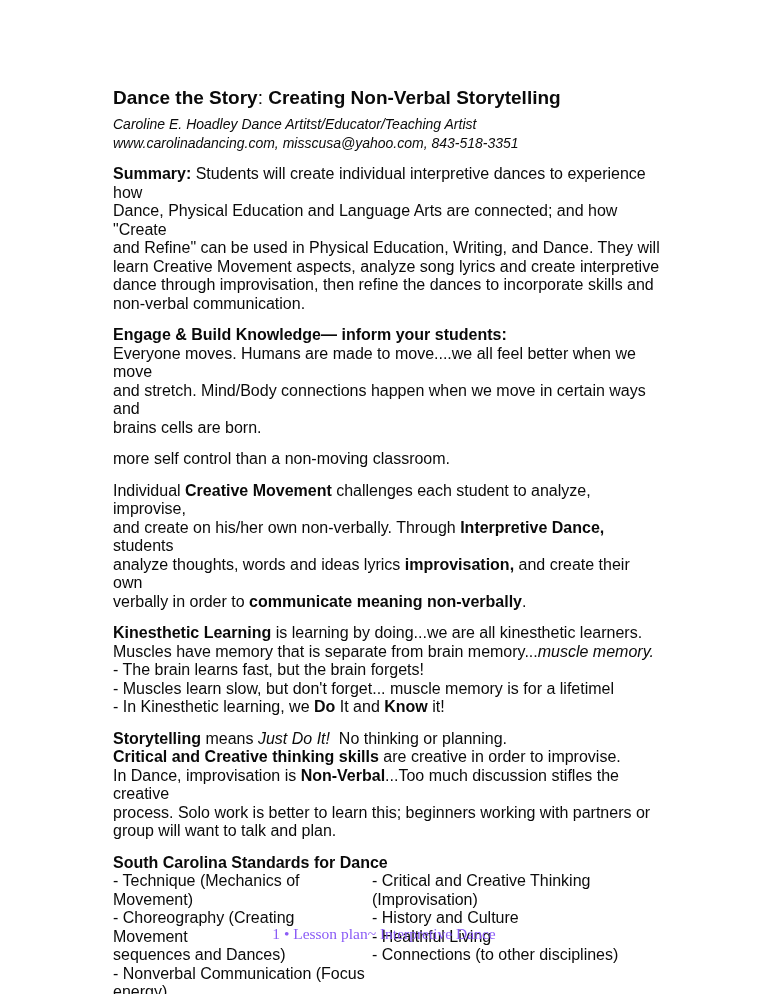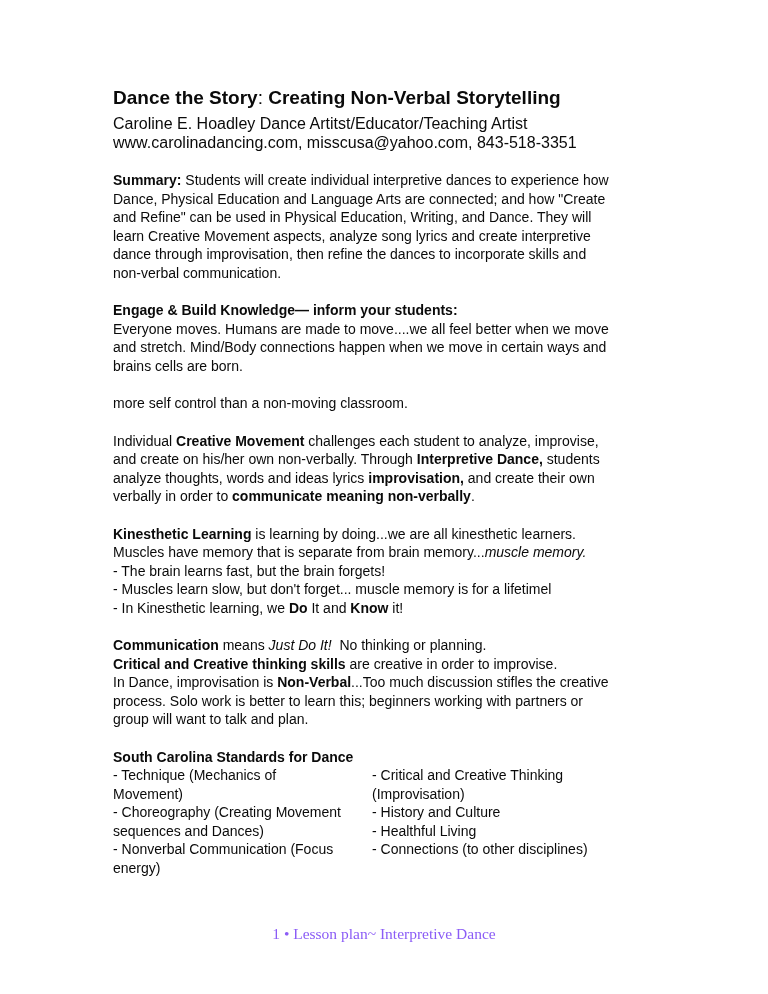--- a/index.html
+++ b/index.html
@@ -19,26 +19,27 @@
     width: 548px;
   }
   .title {
     font-size: 19px;
     line-height: 24px;
     margin: 0 0 5px 0;
     font-weight: normal;
   }
   .title .line { white-space: pre-wrap; }
   .meta {
-    font-size: 16px;
+    font-size: 14px;
     line-height: 18.5px;
+    font-style: italic;
   }
   .para {
-    margin-top: 19px;
-    font-size: 14px;
+    margin-top: 13px;
+    font-size: 16px;
     line-height: 18.5px;
   }
   .line { white-space: pre-wrap; min-height: 18.5px; }
   .b { font-weight: 700; }
   .i { font-style: italic; }
   .cols { display: flex; }
   .col-left { flex: 0 0 259px; width: 259px; }
   .col-right { flex: 1; }
   .footer {
     position: absolute;
@@ -94,21 +95,21 @@
 
     <div class="para">
         <div class="line"><span class="b ">Kinesthetic Learning</span><span class=""> is learning by doing...we are all kinesthetic learners.</span></div>
         <div class="line"><span class="">Muscles have memory that is separate from brain memory...</span><span class="i">muscle memory.</span></div>
         <div class="line"><span class="">- The brain learns fast, but the brain forgets!</span></div>
         <div class="line"><span class="">- Muscles learn slow, but don't forget... muscle memory is for a lifetimel</span></div>
         <div class="line"><span class="">- In Kinesthetic learning, we </span><span class="b ">Do</span><span class=""> It and </span><span class="b ">Know</span><span class=""> it!</span></div>
       </div>
 
     <div class="para">
-        <div class="line"><span class="b ">Communication</span><span class=""> means </span><span class="i">Just Do It!</span><span class="">  No thinking or planning.</span></div>
+        <div class="line"><span class="b ">Storytelling</span><span class=""> means </span><span class="i">Just Do It!</span><span class="">  No thinking or planning.</span></div>
         <div class="line"><span class="b ">Critical and Creative thinking skills</span><span class=""> are creative in order to improvise.</span></div>
         <div class="line"><span class="">In Dance, improvisation is </span><span class="b ">Non-Verbal</span><span class="">...Too much discussion stifles the creative</span></div>
         <div class="line"><span class="">process. Solo work is better to learn this; beginners working with partners or</span></div>
         <div class="line"><span class="">group will want to talk and plan.</span></div>
       </div>
 
     <div class="para">
       <div class="line b">South Carolina Standards for Dance</div>
       <div class="cols">
         <div class="col-left">

